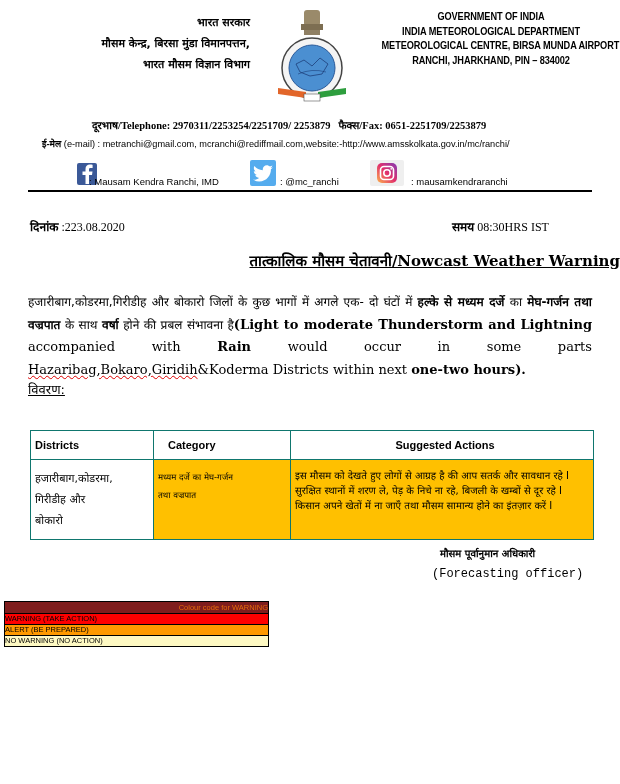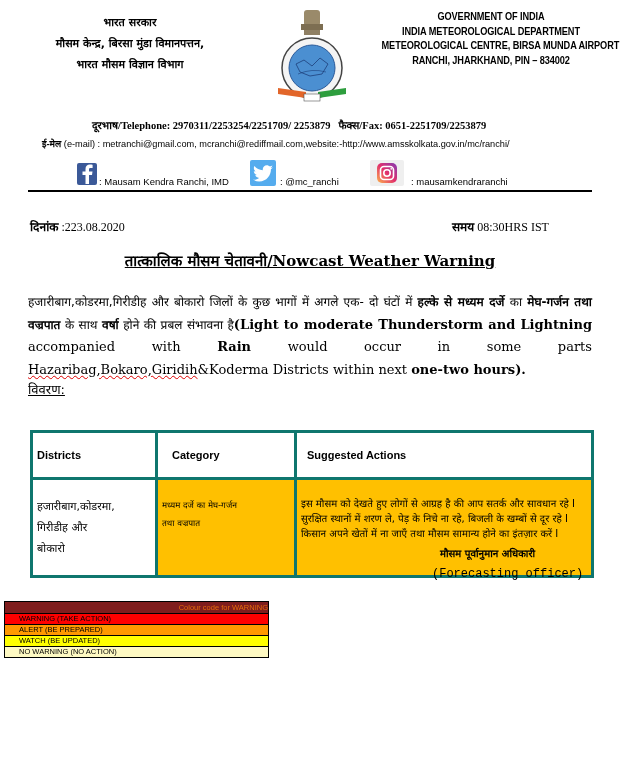--- a/index.html
+++ b/index.html
@@ -1,21 +1,21 @@
 <!DOCTYPE html>
 <html><head>
 <meta charset="utf-8">
 <style>
   html, body { margin: 0; padding: 0; background: #ffffff; }
   body { width: 620px; height: 784px; position: relative; overflow: hidden; font-family: "DejaVu Sans", sans-serif; color: #000; }
   .abs { position: absolute; }
 
   
   .hdr-left { left: 10px; top: 12px; width: 240px; text-align: center; font-weight: bold; font-size: 11px; line-height: 21px; font-family: "DejaVu Sans", sans-serif; }
-  .hdr-left div { white-space: nowrap; }
+  .hdr-left div { white-space: nowrap; text-align: right; }
 
   
   .emblem { left: 262px; top: 8px; width: 100px; height: 98px; }
 
   
   .hdr-right { left: 372px; top: 10px; width: 238px; text-align: center; font-weight: bold; font-size: 10px; line-height: 14.5px; font-family: "Liberation Sans", sans-serif; letter-spacing: -0.1px; transform: scaleX(0.92); transform-origin: center top; }
   .hdr-right div { white-space: nowrap; }
 
   
   .tel { left: 92px; top: 118px; font-family: "Liberation Serif", serif; font-weight: bold; font-size: 10.5px; white-space: nowrap; }
@@ -29,46 +29,46 @@
   .tw { left: 173px; background: #55acee; width: 26px; height: 26px; }
   .ig { left: 293px; background: #efefef; width: 34px; height: 26px; }
   .soc-txt { position: absolute; top: 16px; font-family: "Liberation Sans", sans-serif; font-size: 9.5px; white-space: nowrap; }
   .rule { left: 28px; top: 190px; width: 564px; height: 2px; background: #000; }
 
   
   .date { left: 30px; top: 218px; font-family: "Liberation Serif", serif; font-size: 12px; white-space: nowrap; }
   .date b { font-weight: bold; }
   .time { left: 452px; top: 218px; font-family: "Liberation Serif", serif; font-size: 12px; white-space: nowrap; text-align: center; }
 
-  .title { left: 0; width: 620px; top: 250px; text-align: center; font-family: "DejaVu Serif", serif; font-weight: bold; font-size: 15px; }
+  .title { left: 0; width: 620px; top: 250px; text-align: right; font-family: "DejaVu Serif", serif; font-weight: bold; font-size: 15px; }
   .title span { text-decoration: underline; }
 
   
   .para { left: 28px; top: 291px; width: 564px; font-family: "DejaVu Sans", sans-serif; font-size: 12px; line-height: 22.5px; text-align: justify; }
   .para .en { font-family: "DejaVu Serif", serif; font-size: 13px; }
   .squig { text-decoration: underline wavy #d00; text-decoration-thickness: 1px; }
   .vivran { left: 28px; top: 380px; font-family: "DejaVu Sans", sans-serif; font-size: 13px; text-decoration: underline; }
 
   
   table.warn { position: absolute; left: 30px; top: 430px; width: 564px; border-collapse: collapse; font-size: 10px; }
-  table.warn td, table.warn th { border: 3px solid #0f766e; vertical-align: top; padding: 16px 4px; }
+  table.warn td, table.warn th { border: 1px solid #0f766e; vertical-align: top; padding: 8px 4px; }
   table.warn th { font-family: "Liberation Sans", sans-serif; font-weight: bold; text-align: left; font-size: 11px; height: 12px; line-height: 12px; background: #fff; }
   .c1 { width: 114px; }
   .c2 { width: 118px; }
   td.dist { font-family: "DejaVu Sans", sans-serif; font-size: 11px; line-height: 21px; background: #fff; margin-top: 26px; }
   td.cat { background: #ffc000; font-size: 8.5px; line-height: 18px; }
   td.act { background: #ffc000; font-size: 10px; line-height: 15px; padding-top: 1px; }
 
   .sig1 { left: 440px; top: 546px; font-size: 10px; font-weight: bold; white-space: nowrap; }
   .sig2 { left: 432px; top: 567px; font-family: "Liberation Mono", monospace; font-size: 12px; white-space: nowrap; }
 
   
   .legend { left: 4px; top: 601px; width: 263px; border: 1px solid #000; font-family: "Liberation Sans", sans-serif; font-size: 7.5px; }
   .legend .lh { text-align: right; color: #e36c0a; height: 11px; line-height: 11px; border-bottom: 1px solid #000000; background: #7f1d1d; }
-  .legend .lr { height: 10px; line-height: 10px; padding-left: 14px; border-bottom: 1px solid #000; color: #000; }
+  .legend .lr { height: 10px; line-height: 10px; padding-left: 0; border-bottom: 1px solid #000; color: #000; }
   .legend .lr:last-child { border-bottom: none; }
 </style>
 </head>
 <body>
 
 <div class="abs hdr-left">
   <div>भारत सरकार</div>
   <div>मौसम केन्द्र, बिरसा मुंडा विमानपत्तन,</div>
   <div>भारत मौसम विज्ञान विभाग</div>
 </div>
@@ -104,21 +104,21 @@
 <div class="abs email">
   <b>ई-मेल</b><span> (e-mail) : metranchi@gmail.com, mcranchi@rediffmail.com,website:-http://www.amsskolkata.gov.in/mc/ranchi/</span>
 </div>
 
 <div class="abs social">
   <div class="soc-ico fb">
     <svg width="14" height="20" viewBox="0 0 14 20">
         <path d="M9 20 V11 H12 L12.5 7.5 H9 V5.5 C9 4.5 9.3 4 10.6 4 H12.6 V0.8 C12.2 0.7 11 0.6 9.8 0.6 C7.2 0.6 5.5 2.2 5.5 5 V7.5 H2.5 V11 H5.5 V20 Z" fill="#fff"></path>
       </svg>
   </div>
-  <span class="soc-txt" style="left:22px;">: Mausam Kendra Ranchi, IMD</span>
+  <span class="soc-txt" style="left:12px;">: Mausam Kendra Ranchi, IMD</span>
 
   <div class="soc-ico tw">
     <svg width="20" height="17" viewBox="0 0 24 20">
         <path d="M24 2.4c-.9.4-1.8.6-2.8.8 1-.6 1.8-1.6 2.2-2.7-1 .6-2 1-3.1 1.2C19.3.7 18 0 16.6 0c-2.7 0-4.9 2.2-4.9 4.9 0 .4 0 .8.1 1.1C7.7 5.8 4.1 3.9 1.7.9c-.4.7-.7 1.6-.7 2.5 0 1.7.9 3.2 2.2 4.1-.8 0-1.6-.2-2.2-.6v.1c0 2.4 1.7 4.4 3.9 4.8-.4.1-.8.2-1.3.2-.3 0-.6 0-.9-.1.6 2 2.4 3.4 4.6 3.4-1.7 1.3-3.8 2.1-6.1 2.1-.4 0-.8 0-1.2-.1 2.2 1.4 4.8 2.2 7.5 2.2 9.1 0 14-7.5 14-14v-.6c1-.7 1.8-1.6 2.5-2.5z" fill="#fff"></path>
       </svg>
   </div>
   <span class="soc-txt" style="left:203px;">: @mc_ranchi</span>
 
   <div class="soc-ico ig">
     <svg width="20" height="20" viewBox="0 0 20 20">
@@ -154,21 +154,21 @@
   <span>हजारीबाग,कोडरमा,गिरीडीह और बोकारो जिलों के कुछ भागों में अगले एक- दो घंटों में </span><b>हल्के से मध्यम दर्जे</b><span> का </span><b>मेघ-गर्जन तथा वज्रपात</b><span> के साथ </span><b>वर्षा</b><span> होने की प्रबल संभावना है</span><span class="en"><b>(Light to moderate Thunderstorm and Lightning</b><span> accompanied with </span><b>Rain</b><span> would occur in some parts </span><span class="squig">Hazaribag,Bokaro,Giridih</span><span>&amp;Koderma Districts within next </span><b>one-two hours</b><b>).</b></span>
 </div>
 
 <div class="abs vivran">विवरण:</div>
 
 <table class="warn">
   <tbody>
       <tr>
     <th class="c1">Districts</th>
     <th class="c2" style="padding-left:14px;">Category</th>
-    <th style="padding-left:10px;">Suggested Actions</th>
+    <th style="padding-left:10px;text-align:center;">Suggested Actions</th>
   </tr>
   <tr>
     <td class="dist">
       <div>हजारीबाग,कोडरमा,</div>
       <div>गिरीडीह और</div>
       <div>बोकारो</div>
     </td>
     <td class="cat">
       <div>मध्यम दर्जे का मेघ-गर्जन</div>
       <div>तथा वज्रपात</div>
@@ -182,15 +182,14 @@
 </tbody>
   </table>
 
 <div class="abs sig1">मौसम पूर्वानुमान अधिकारी</div>
 <div class="abs sig2">(Forecasting officer)</div>
 
 <div class="abs legend">
   <div class="lh">Colour code for WARNING</div>
   <div class="lr" style="background:#ff0000;">WARNING (TAKE ACTION)</div>
   <div class="lr" style="background:#ff9900;">ALERT (BE PREPARED)</div>
-  <div class="lr" style="background:#ffff00;">WATCH (BE UPDATED)</div>
   <div class="lr" style="background:#fef9c3;">NO WARNING (NO ACTION)</div>
 </div>
 
 </body></html>

